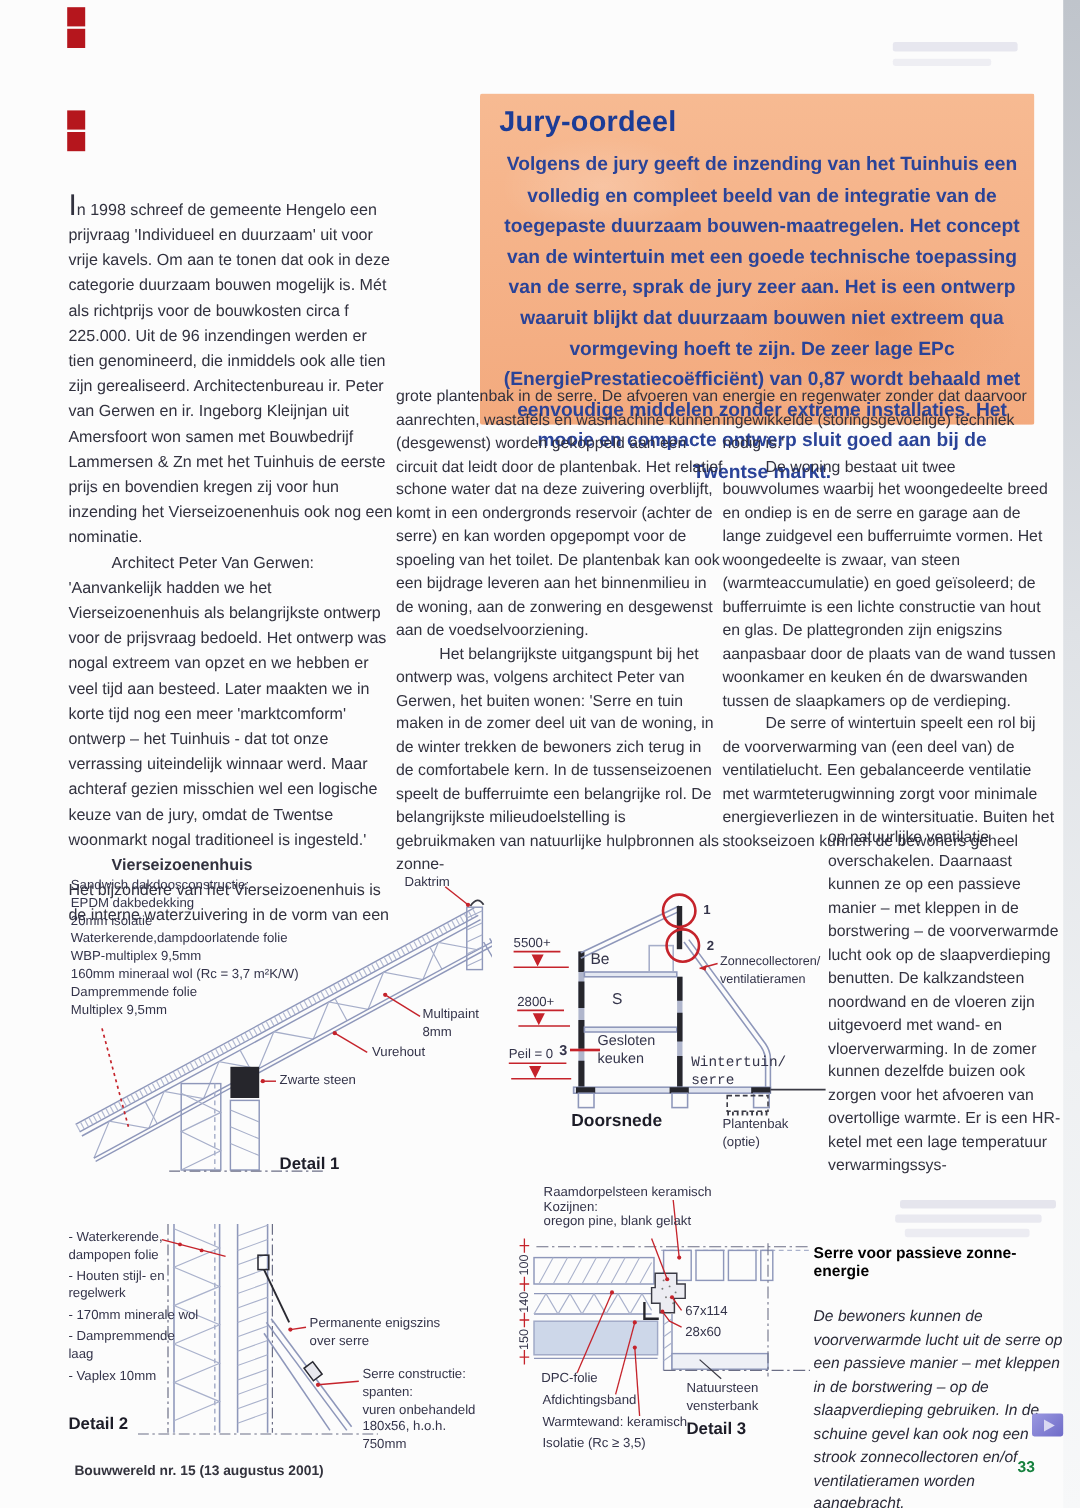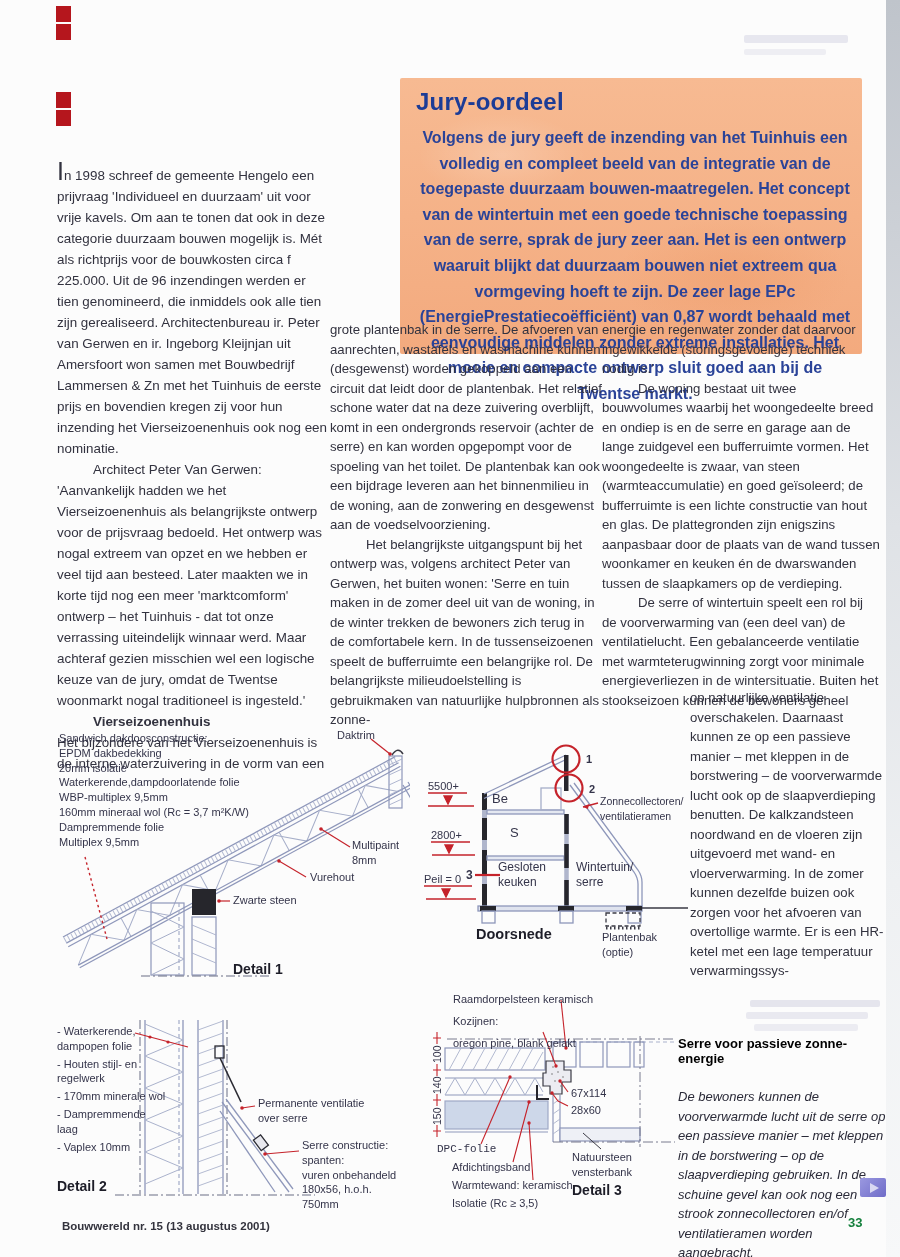--- a/index.html
+++ b/index.html
@@ -182,21 +182,21 @@
         <line x1="55" y1="153" x2="80" y2="153" stroke-width="2.2"></line>
       </g>
     </svg>
     <div class="figlabel" style="left:8px;top:57px;">5500+</div>
     <div class="figlabel" style="left:11px;top:106px;">2800+</div>
     <div class="figlabel" style="left:4px;top:150px;">Peil = 0</div>
     <div class="figlabel" style="left:72px;top:70px;font-size:13px;">Be</div>
     <div class="figlabel" style="left:90px;top:104px;font-size:13px;">S</div>
     <div class="figlabel prl" style="left:78px;top:138px;font-size:12px;">Gesloten
 keuken</div>
-    <div class="figlabel prl" style="left:156px;top:138px;font-size:12px;">Wintertuin/
+    <div class="figlabel prl" style="left:156px;top:156px;font-size:12px;font-family:Liberation Mono, monospace;">Wintertuin/
 serre</div>
     <div class="figlabel" style="left:166px;top:30px;font-weight:700;">1</div>
     <div class="figlabel" style="left:169px;top:60px;font-weight:700;">2</div>
     <div class="figlabel" style="left:46px;top:146px;font-weight:700;font-size:12px;">3</div>
     <div class="figlabel prl" style="left:180px;top:72px;font-size:10.5px;">Zonnecollectoren/
 ventilatieramen</div>
     <div class="figtitle" style="left:56px;top:204px;font-size:14.5px;">Doorsnede</div>
     <div class="figlabel prl" style="left:182px;top:208px;">Plantenbak
 (optie)</div>
   </div>
@@ -231,21 +231,21 @@
           <circle cx="210" cy="136" r="1.8" stroke="none"></circle>
       </g>
     </svg>
     <div class="figlabel" style="left:2px;top:6px;">
         <div class="note-item">- Waterkerende, dampopen folie</div>
         <div class="note-item">- Houten stijl- en regelwerk</div>
         <div class="note-item">- 170mm minerale wol</div>
         <div class="note-item">- Dampremmende laag</div>
         <div class="note-item">- Vaplex 10mm</div>
       </div>
-    <div class="figlabel prl" style="left:203px;top:78px;">Permanente ventilatie
+    <div class="figlabel prl" style="left:203px;top:78px;">Permanente enigszins
 over serre</div>
     <div class="figlabel prl" style="left:247px;top:120px;">Serre constructie:
 spanten:
 vuren onbehandeld
 180x56, h.o.h. 750mm</div>
     <div class="figtitle" style="left:2px;top:160px;">Detail 2</div>
   </div>
 
   <div class="abs" style="left:425px;top:982px;width:258px;height:235px;">
     <svg width="258" height="235" viewBox="0 0 258 235">
@@ -292,29 +292,29 @@
         <path d="M143,124 L133,119 L127,111" fill="none"></path>
           <circle cx="127" cy="111" r="1.7" stroke="none"></circle>
         <line x1="56" y1="162" x2="85" y2="95"></line>
           <circle cx="85" cy="95" r="1.7" stroke="none"></circle>
         <line x1="88" y1="180" x2="104" y2="120"></line>
           <circle cx="104" cy="120" r="1.7" stroke="none"></circle>
         <line x1="108" y1="198" x2="104" y2="141"></line>
           <circle cx="104" cy="141" r="1.7" stroke="none"></circle>
       </g>
     </svg>
-    <div class="figlabel prl" style="left:28px;top:6px;line-height:22px;">Raamdorpelsteen keramisch
+    <div class="figlabel prl" style="left:28px;top:6px;line-height:12px;">Raamdorpelsteen keramisch
 Kozijnen:
 oregon pine, blank gelakt</div>
     <div class="abs rot" style="left:1px;top:64px;width:22px;">100</div>
     <div class="abs rot" style="left:1px;top:95px;width:22px;">140</div>
     <div class="abs rot" style="left:1px;top:126px;width:22px;">150</div>
     <div class="figlabel" style="left:146px;top:104px;">67x114</div>
     <div class="figlabel" style="left:146px;top:121px;">28x60</div>
-    <div class="figlabel" style="left:12px;top:160px;font-family:Liberation Mono, monospace;">DPC-folie</div>
+    <div class="figlabel" style="left:26px;top:160px;">DPC-folie</div>
     <div class="figlabel" style="left:27px;top:178px;">Afdichtingsband</div>
     <div class="figlabel" style="left:27px;top:196px;">Warmtewand: keramisch</div>
     <div class="figlabel" style="left:27px;top:214px;">Isolatie (Rc ≥ 3,5)</div>
     <div class="figlabel prl" style="left:147px;top:168px;">Natuursteen
 vensterbank</div>
     <div class="figtitle" style="left:147px;top:200px;">Detail 3</div>
   </div>
 
   <div id="caption" class="abs">
     <p class="chead">Serre voor passieve zonne-energie</p>

